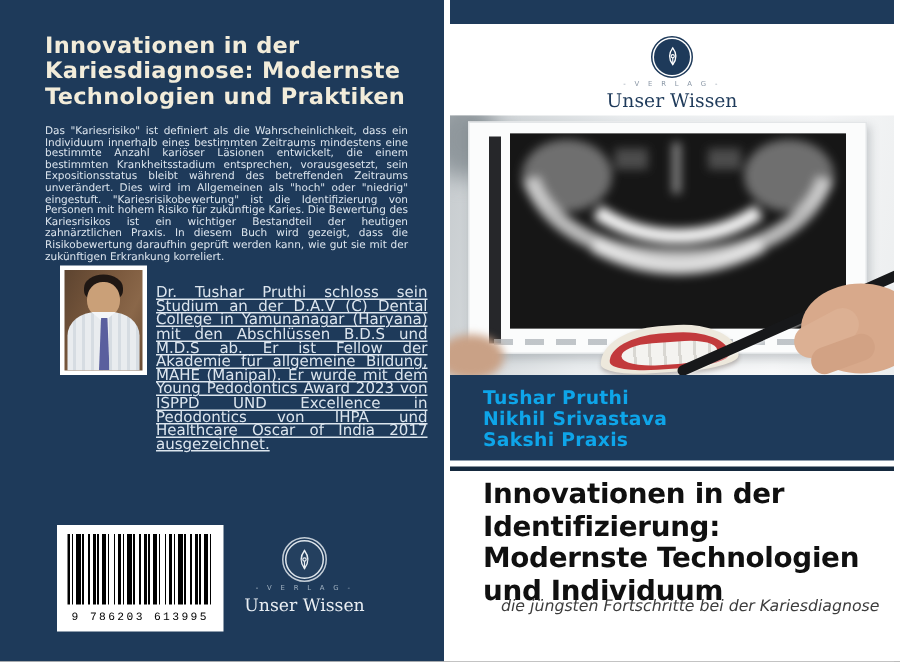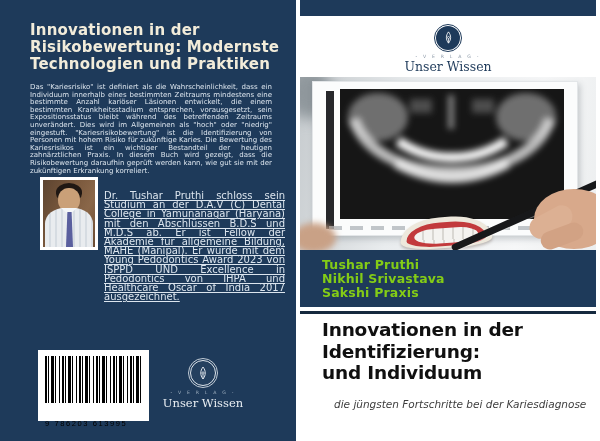--- a/index.html
+++ b/index.html
@@ -51,22 +51,22 @@
     background:#ffffff; padding:6px 7px 0 7px;
   }
   .barcode-bars {
     width:97px; height:47px;
     background:repeating-linear-gradient(90deg,
       #000 0 2px,#fff 2px 3px,#000 3px 4px,#fff 4px 6px,
       #000 6px 9px,#fff 9px 10px,#000 10px 11px,#fff 11px 14px,
       #000 14px 15px,#fff 15px 17px);
   }
   .barcode-digits {
-    margin-top:16px; font-family:Liberation Sans, sans-serif;
-    font-size:7.5px; color:#000; letter-spacing:1.6px; white-space:nowrap;
+    margin-top:5px; font-family:Liberation Mono, monospace;
+    font-size:7.5px; color:#000; letter-spacing:1.6px; text-align:center; white-space:nowrap;
   }
   
   .logo-block { text-align:center; }
   .logo-light { position:absolute; left:158px; top:358px; width:90px; }
   .logo-ring { display:inline-block; border-radius:50%; }
   .logo-light .logo-ring { border:1px solid #c2ccd6; padding:1px; background:transparent; }
   .logo-circle { display:flex; align-items:center; justify-content:center; border-radius:50%; }
   .logo-light .logo-circle { width:26px; height:26px; background:#24405f; border:1px solid #dfe6ec; }
   .verlag-label { font-size:4.6px; letter-spacing:2.2px; margin-top:2px; white-space:nowrap; }
   .logo-light .verlag-label { color:#9fb0c0; }
@@ -107,38 +107,38 @@
   .hand .h1 { position:absolute; right:0; top:0; width:80px; height:60px; border-radius:50%; background:#d8a98b; }
   .hand .h2 { position:absolute; right:40px; top:22px; width:46px; height:22px; border-radius:12px;
     background:#dcb093; transform:rotate(-28deg); }
   .hand .h3 { position:absolute; right:30px; top:38px; width:44px; height:18px; border-radius:10px;
     background:#d2a284; transform:rotate(-20deg); }
   .thumb-left { position:absolute; left:-8px; top:146px; width:44px; height:30px; border-radius:50%;
     background:#c9a186; filter:blur(3px); }
   
   .authors-band { position:absolute; left:0; top:250px; width:296px; height:57px; background:#1e3a5a;
     padding:8px 0 0 22px; }
-  .author-name { color:#84cc16; font-weight:bold; font-size:12.5px; line-height:14px; letter-spacing:.2px; }
+  .author-name { color:#0ea5e9; font-weight:bold; font-size:12.5px; line-height:14px; letter-spacing:.2px; }
   .rule { position:absolute; left:0; top:311px; width:296px; height:3px; background:#15293e; }
   .back-title { position:absolute; left:22px; top:319px; width:262px;
     color:#101010; font-weight:bold; font-size:18.5px; line-height:21.5px; letter-spacing:-.2px; }
   .back-subtitle { position:absolute; left:22px; top:398px; width:262px;
     color:#3d3d3d; font-style:italic; font-size:10.5px;margin-left:12px; }
   .nib-svg { display:block; }
 </style>
 </head>
 <body>
 
 <div id="cover">
 
   <div class="left-panel">
 
     <div class="front-title">
       <div>Innovationen in der</div>
-      <div>Risikobewertung: Modernste</div>
+      <div>Kariesdiagnose: Modernste</div>
       <div>Technologien und Praktiken</div>
     </div>
 
     <div class="front-desc">Das "Kariesrisiko" ist definiert als die Wahrscheinlichkeit, dass ein Individuum innerhalb eines bestimmten Zeitraums mindestens eine bestimmte Anzahl kariöser Läsionen entwickelt, die einem bestimmten Krankheitsstadium entsprechen, vorausgesetzt, sein Expositionsstatus bleibt während des betreffenden Zeitraums unverändert. Dies wird im Allgemeinen als "hoch" oder "niedrig" eingestuft. "Kariesrisikobewertung" ist die Identifizierung von Personen mit hohem Risiko für zukünftige Karies. Die Bewertung des Kariesrisikos ist ein wichtiger Bestandteil der heutigen zahnärztlichen Praxis. In diesem Buch wird gezeigt, dass die Risikobewertung daraufhin geprüft werden kann, wie gut sie mit der zukünftigen Erkrankung korreliert.</div>
 
     <div class="author-row">
       <div class="author-photo">
         <div class="photo-inner">
           <div class="p-hair"></div>
           <div class="p-face"></div>
@@ -231,19 +231,20 @@
       <div class="author-name">Tushar Pruthi</div>
       <div class="author-name">Nikhil Srivastava</div>
       <div class="author-name">Sakshi Praxis</div>
     </div>
 
     <div class="rule"></div>
 
     <div class="back-title">
       <div>Innovationen in der</div>
       <div>Identifizierung:</div>
+      <div>Modernste Technologien</div>
       <div>und Individuum</div>
     </div>
 
     <div class="back-subtitle">die jüngsten Fortschritte bei der Kariesdiagnose</div>
   </div>
 
 </div>
 
 </body></html>

